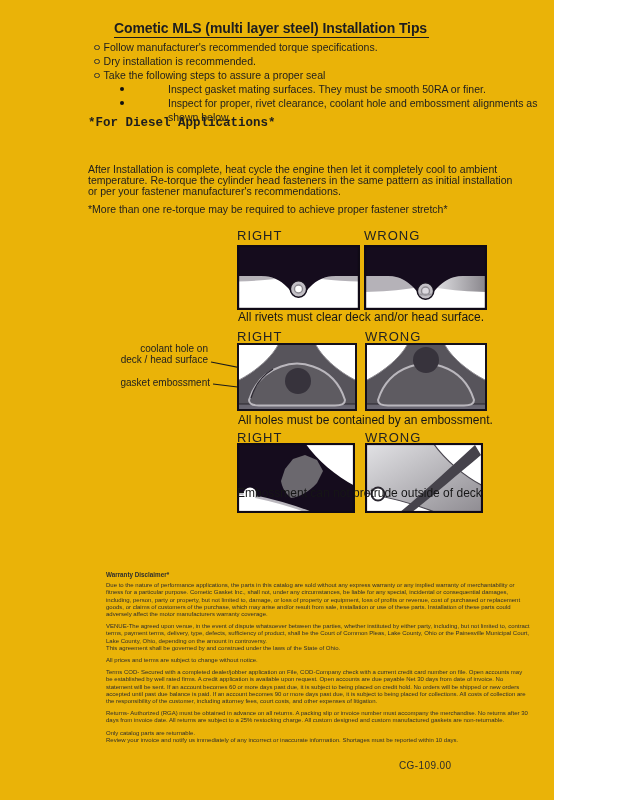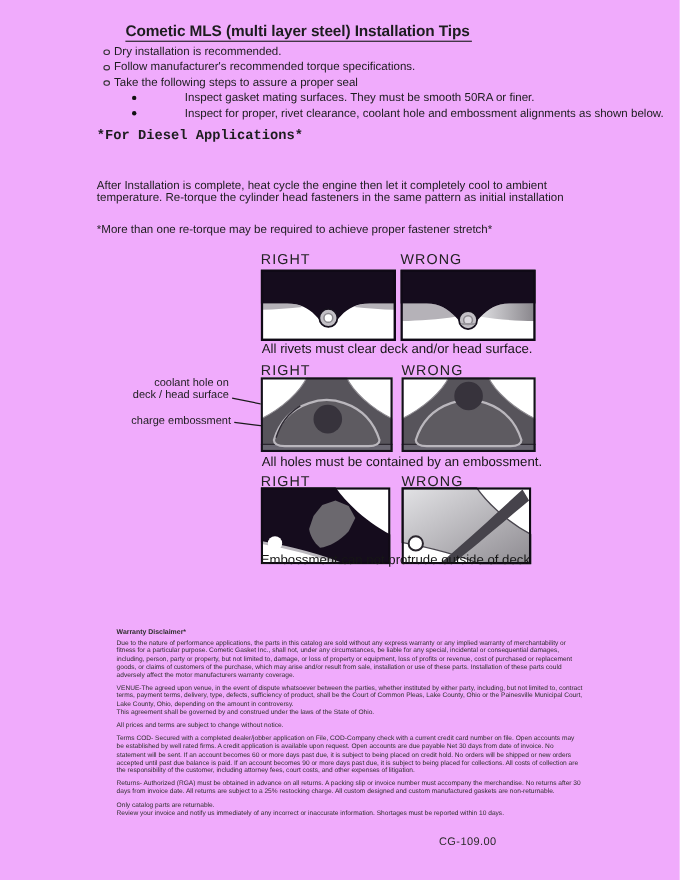--- a/index.html
+++ b/index.html
@@ -1,16 +1,16 @@
 <!DOCTYPE html>
 <html><head>
 <meta charset="utf-8">
 <style>
   html,body{margin:0;padding:0;background:#ffffff;}
-  .page{position:relative;width:618px;height:800px;background:#f0abfc;overflow:hidden;
+  .page{position:relative;width:554px;height:800px;background:#eab308;overflow:hidden;
         font-family:"Liberation Sans",sans-serif;color:#1d1d1f;}
   .abs{position:absolute;}
   .title{font-size:14px;font-weight:bold;letter-spacing:-0.1px;border-bottom:1.6px solid #1a1a1a;
          padding:0 2px 1px 0;display:inline-block;margin:0;}
   .bullets{font-size:10.5px;line-height:14px;}
   .b-row{display:flex;align-items:flex-start;}
   .b-row.sub{margin-left:26px;gap:40px;}
   .mk{flex:0 0 auto;display:inline-block;margin:4.5px 4px 0 0;}
   .mk-open{width:3.6px;height:3.6px;border:1px solid #333;border-radius:50%;}
   .mk-dot{width:4px;height:4px;background:#111;border-radius:50%;margin-top:5px;}
@@ -30,44 +30,45 @@
 </head>
 <body>
 
 <div class="page">
 
   <h1 class="abs title" style="left:114px;top:20px;">Cometic MLS (multi layer steel) Installation Tips</h1>
 
   <div class="abs bullets" style="left:94px;top:40px;">
     <div class="b-row">
       <span class="mk mk-open"></span>
-      <span>Dry installation is recommended.</span>
+      <span>Follow manufacturer's recommended torque specifications.</span>
     </div>
     <div class="b-row">
       <span class="mk mk-open"></span>
-      <span>Follow manufacturer's recommended torque specifications.</span>
+      <span>Dry installation is recommended.</span>
     </div>
     <div class="b-row">
       <span class="mk mk-open"></span>
       <span>Take the following steps to assure a proper seal</span>
     </div>
     <div class="b-row sub">
       <span class="mk mk-dot"></span>
       <span>Inspect gasket mating surfaces.  They must be smooth 50RA or finer.</span>
     </div>
     <div class="b-row sub">
       <span class="mk mk-dot"></span>
       <span>Inspect for proper, rivet clearance, coolant hole and embossment alignments as shown below.</span>
     </div>
   </div>
 
   <h2 class="abs diesel-h" style="left:88px;top:116px;font-family:Liberation Mono, monospace;">*For Diesel Applications*</h2>
   <div class="abs para" style="left:88px;top:164px;">
     <div>After Installation is complete, heat cycle the engine then let it completely cool to ambient</div>
     <div>temperature. Re-torque the cylinder head fasteners in the same pattern as initial installation</div>
+    <div>or per your fastener manufacturer's recommendations.</div>
   </div>
   <div class="abs note" style="left:88px;top:203px;">*More than one re-torque may be required to achieve proper fastener stretch*</div>
 
   <div class="abs dg-h" style="left:237px;top:228px;width:123px;">RIGHT</div>
   <div class="abs dg-h" style="left:364px;top:228px;width:123px;">WRONG</div>
 
   <svg class="abs panel" style="left:237px;top:245px;" width="123" height="65" viewBox="0 0 123 65">
     <rect width="123" height="65" fill="#ffffff"></rect>
     <path d="M1,31 H24 C30,31 34,32 38,34 C26,35.5 13,36.2 1,36.5 Z" fill="#b5b2b8"></path>
     <path d="M122,31 H99 C93,31 89,32 85,34 C97,35.5 110,36.2 122,36.5 Z" fill="#b5b2b8"></path>
@@ -97,21 +98,21 @@
 
   <div class="abs dg-cap" style="left:238px;top:312px;">All rivets must clear deck and/or head surface.</div>
 
   <div class="abs dg-h" style="left:237px;top:329px;width:120px;">RIGHT</div>
   <div class="abs dg-h" style="left:365px;top:329px;width:122px;">WRONG</div>
 
   <div class="abs dg-label" style="left:98px;top:344px;width:110px;">
     <div>coolant hole on</div>
     <div>deck / head surface</div>
   </div>
-  <div class="abs dg-label" style="left:98px;top:378px;width:112px;">charge embossment</div>
+  <div class="abs dg-label" style="left:98px;top:378px;width:112px;">gasket embossment</div>
 
   <svg class="abs" style="left:204px;top:356px;" width="100" height="38" viewBox="0 0 100 38">
     <line x1="7" y1="6" x2="93" y2="23" stroke="#1a1a1a" stroke-width="1.1"></line>
     <line x1="9" y1="28" x2="50" y2="33" stroke="#1a1a1a" stroke-width="1.1"></line>
   </svg>
 
   <svg class="abs panel" style="left:237px;top:343px;" width="120" height="68" viewBox="0 0 120 68">
     <rect width="120" height="68" fill="#57545b"></rect>
     <rect x="0" y="61" width="120" height="7" fill="#696671"></rect>
     <line x1="0" y1="61" x2="120" y2="61" stroke="#2b272f" stroke-width="1"></line>
@@ -155,21 +156,21 @@
           <stop offset="1" stop-color="#8e8b91"></stop>
       </linearGradient>
     </defs>
     <rect width="118" height="70" fill="#ffffff"></rect>
     <path d="M0,0 H68 C80,17 99,33 118,43 V70 H72 C48,60 22,54 0,50 Z" fill="url(#g3)" stroke="#49454e" stroke-width="1.2"></path>
     <path d="M34,70 C58,50 86,24 110,2 L116,12 C92,32 64,56 46,70 Z" fill="#46434b"></path>
     <circle cx="13" cy="51" r="6.5" fill="#ffffff" stroke="#2a262e" stroke-width="1.8"></circle>
     <rect x="1" y="1" width="116" height="68" fill="none" stroke="#100a16" stroke-width="2.2"></rect>
   </svg>
 
-  <div class="abs dg-cap" style="left:237px;top:504px;width:280px;">
+  <div class="abs dg-cap" style="left:237px;top:488px;width:280px;">
     <div>Embossment can not protrude outside of deck</div>
   </div>
 
   <div class="abs warranty" style="left:106px;top:571px;">
     <p class="w-h">Warranty Disclaimer*</p>
     <p>Due to the nature of performance applications, the parts in this catalog are sold without any express warranty or any implied warranty of merchantability or fitness for a particular purpose.  Cometic Gasket Inc., shall not, under any circumstances, be liable for any special, incidental or consequential damages, including, person, party or property, but not limited to, damage, or loss of property or equipment, loss of profits or revenue, cost of purchased or replacement goods, or claims of customers of the purchase, which may arise and/or result from sale, installation or use of these parts.  Installation of these parts could adversely affect the motor manufacturers warranty coverage.</p>
     <p class="tight">VENUE-The agreed upon venue, in the event of dispute whatsoever between the parties, whether instituted by either party, including, but not limited to, contract terms, payment terms, delivery, type, defects, sufficiency of product, shall be the Court of Common Pleas, Lake County, Ohio or the Painesville Municipal Court, Lake County, Ohio, depending on the amount in controversy.</p>
     <p>This agreement shall be governed by and construed under the laws of the State of Ohio.</p>
     <p>All prices and terms are subject to change without notice.</p>
     <p>Terms COD- Secured with a completed dealer/jobber application on File, COD-Company check with a current credit card number on file.  Open accounts may be established by well rated firms.  A credit application is available upon request.  Open accounts are due payable Net 30 days from date of invoice.  No statement will be sent.  If an account becomes 60 or more days past due, it is subject to being placed on credit hold.  No orders will be shipped or new orders accepted until past due balance is paid.  If an account becomes 90 or more days past due, it is subject to being placed for collections.  All costs of collection are the responsibility of the customer, including attorney fees, court costs, and other expenses of litigation.</p>

